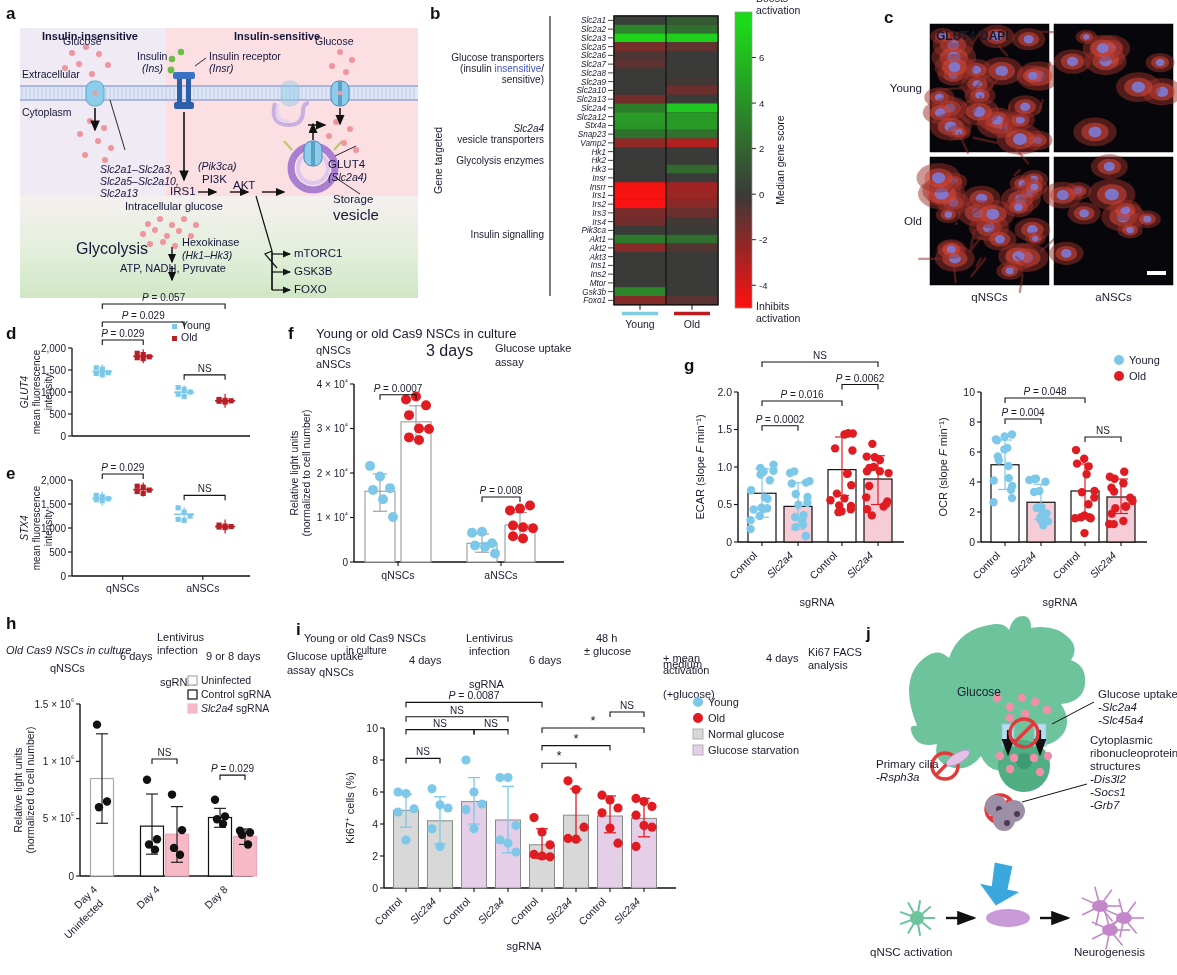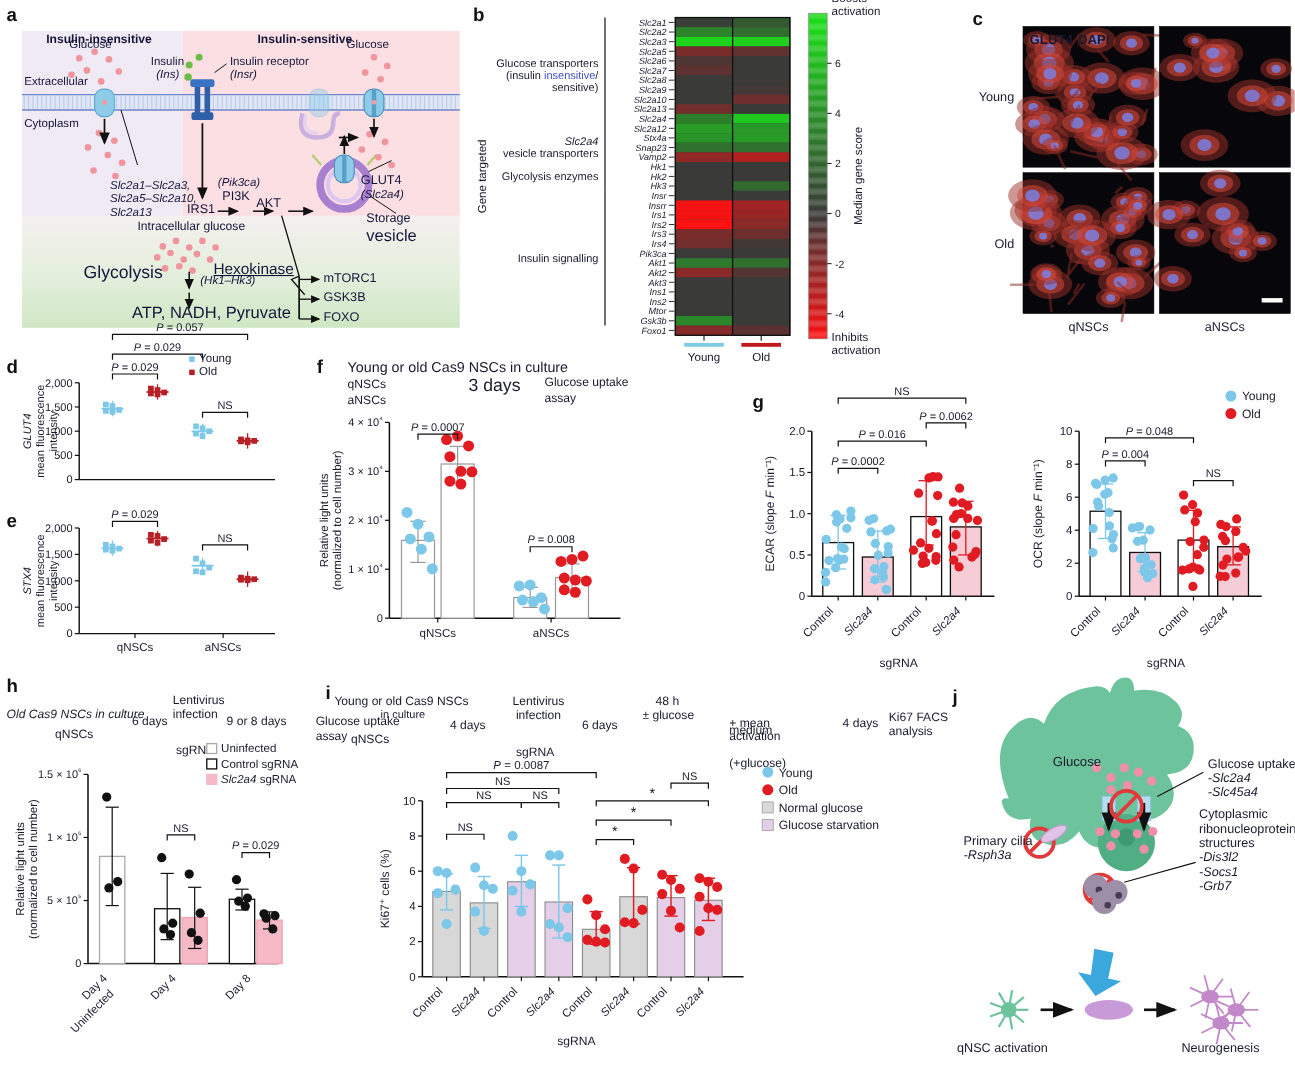--- a/index.html
+++ b/index.html
@@ -280,23 +280,23 @@
     <div class="a-txt" style="left:150px;top:157px;font-size:11.5px;">IRS1</div>
     <div class="a-txt ital" style="left:178px;top:132px;">(Pik3ca)</div>
     <div class="a-txt" style="left:182px;top:145px;font-size:11.5px;">PI3K</div>
     <div class="a-txt" style="left:213px;top:151px;font-size:11.5px;">AKT</div>
     <div class="a-txt" style="left:308px;top:130px;font-size:11.5px;">GLUT4</div>
     <div class="a-txt ital" style="left:308px;top:143px;">(Slc2a4)</div>
     <div class="a-txt" style="left:313px;top:165px;font-size:11.5px;">Storage</div>
     <div class="a-txt" style="left:313px;top:178px;font-size:15px;">vesicle</div>
     <div class="a-txt" style="left:105px;top:172px;font-size:11px;">Intracellular glucose</div>
     <div class="a-txt" style="left:44px;top:212px;font-size:16px;margin-left:12px;">Glycolysis</div>
-    <div class="a-txt" style="left:174px;top:208px;font-size:14px;text-decoration:underline;">Hexokinase</div>
+    <div class="a-txt" style="left:162px;top:208px;font-size:11px;">Hexokinase</div>
     <div class="a-txt ital" style="left:162px;top:221px;">(Hk1–Hk3)</div>
-    <div class="a-txt" style="left:100px;top:248px;font-size:15px;">ATP, NADH, Pyruvate</div>
+    <div class="a-txt" style="left:100px;top:234px;font-size:11px;">ATP, NADH, Pyruvate</div>
     <div class="a-txt" style="left:274px;top:219px;font-size:11.5px;">mTORC1</div>
     <div class="a-txt" style="left:274px;top:237px;font-size:11.5px;">GSK3B</div>
     <div class="a-txt" style="left:274px;top:255px;font-size:11.5px;">FOXO</div>
   </div>
 </div>
 
 <div class="panel" id="panel-b">
   <div class="plabel" style="position:absolute;left:2px;top:4px;">b</div>
   <svg width="400" height="330" id="b-svg">
       <rect x="186" y="16" width="104" height="288.75" fill="#3a3a38" stroke="#111" stroke-width="1.2"></rect>

